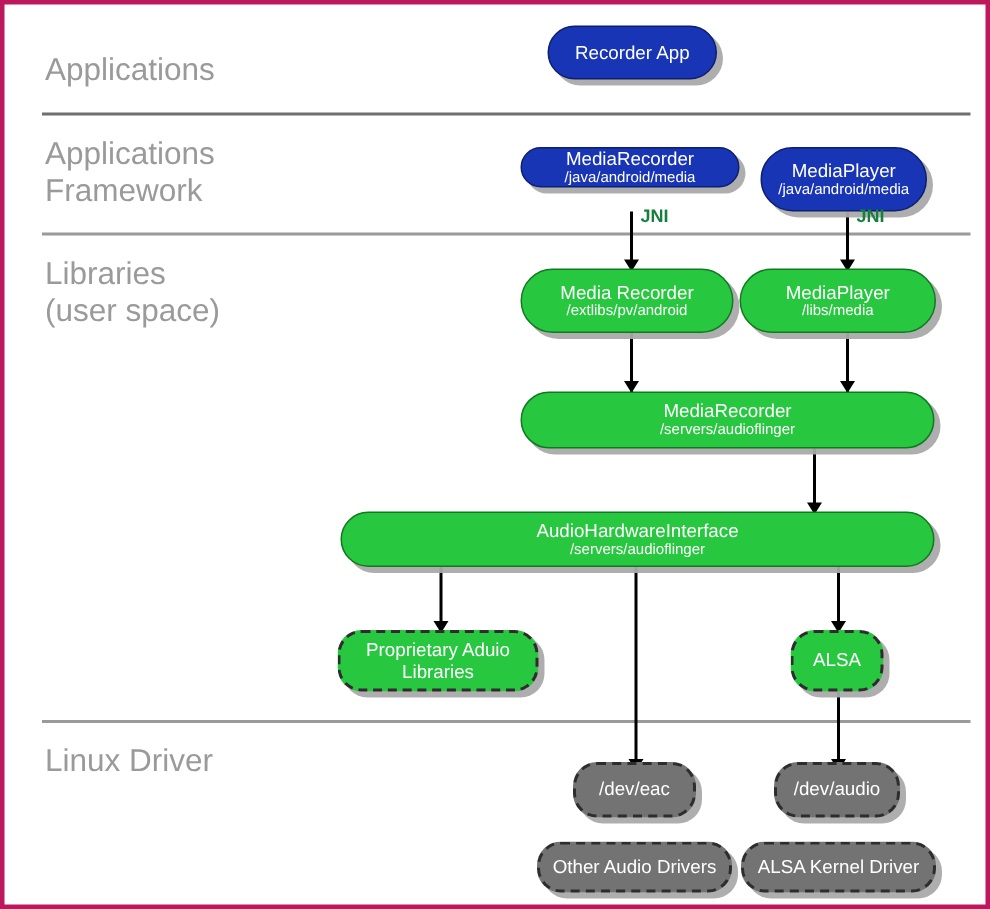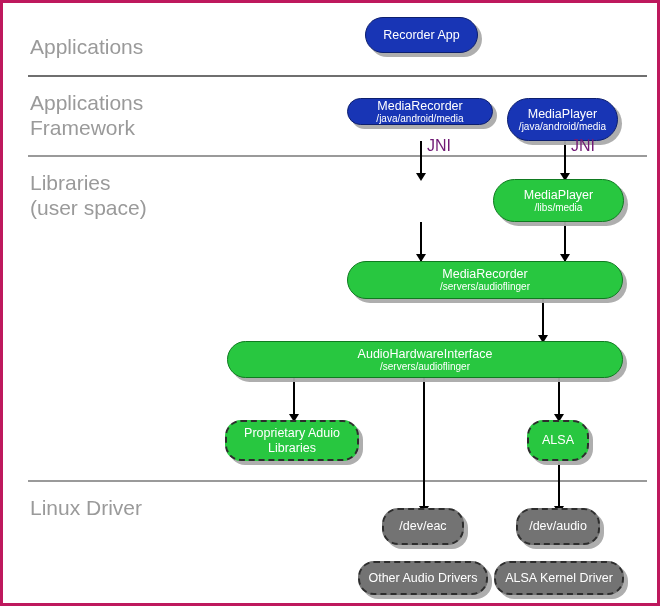--- a/index.html
+++ b/index.html
@@ -91,24 +91,25 @@
   .arrow{
     position:absolute;
     width:0;height:0;
     border-left:5px solid transparent;
     border-right:5px solid transparent;
     border-top:8px solid #000000;
     z-index:2;
   }
   .conn-label{
     position:absolute;
-    font-size:16px;
-    color:#701a75;
+    font-size:12px;
+    color:#15803d;
     z-index:4;
     white-space:nowrap;
+    font-weight:bold;
   }
 </style>
 </head>
 <body>
 
 <div id="diagram">
 
   <div class="divider dark" style="top:72px;"></div>
   <div class="divider" style="top:152px;"></div>
   <div class="divider" style="top:477px;"></div>
@@ -160,20 +161,24 @@
   <div class="node blue two-line" style="left:344px; top:95px; width:146px; height:27px;">
     <span class="t1">MediaRecorder</span>
     <span class="t2">/java/android/media</span>
   </div>
 
   <div class="node blue two-line" style="left:504px; top:95px; width:111px; height:43px;">
     <span class="t1">MediaPlayer</span>
     <span class="t2">/java/android/media</span>
   </div>
 
+  <div class="node green two-line" style="left:344px; top:176px; width:142px; height:43px;">
+    <span class="t1">Media Recorder</span>
+    <span class="t2">/extlibs/pv/android</span>
+  </div>
 
   <div class="node green two-line" style="left:490px; top:176px; width:131px; height:43px;">
     <span class="t1">MediaPlayer</span>
     <span class="t2">/libs/media</span>
   </div>
 
   <div class="node green two-line" style="left:344px; top:258px; width:276px; height:38px;">
     <span class="t1">MediaRecorder</span>
     <span class="t2">/servers/audioflinger</span>
   </div>

